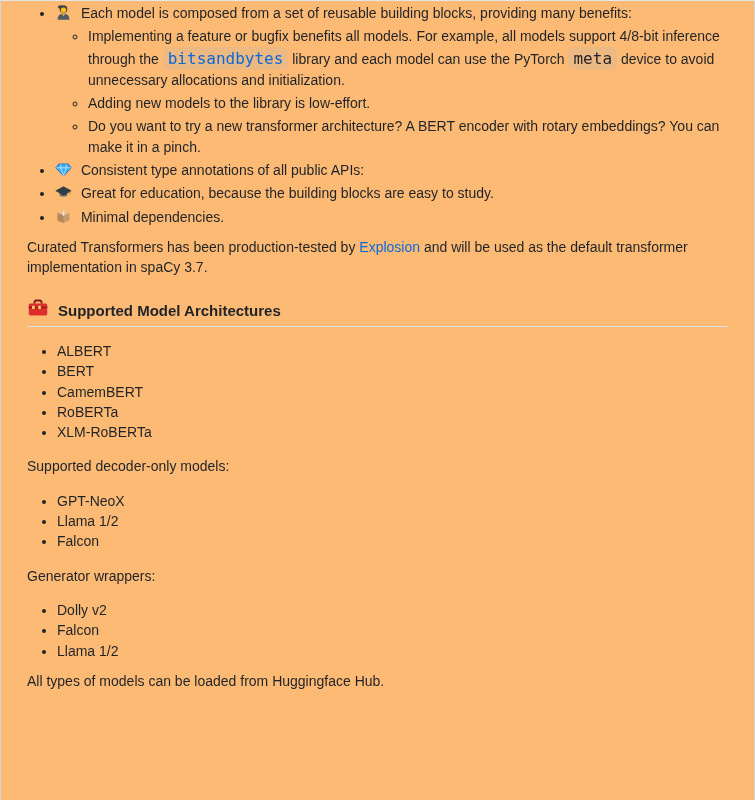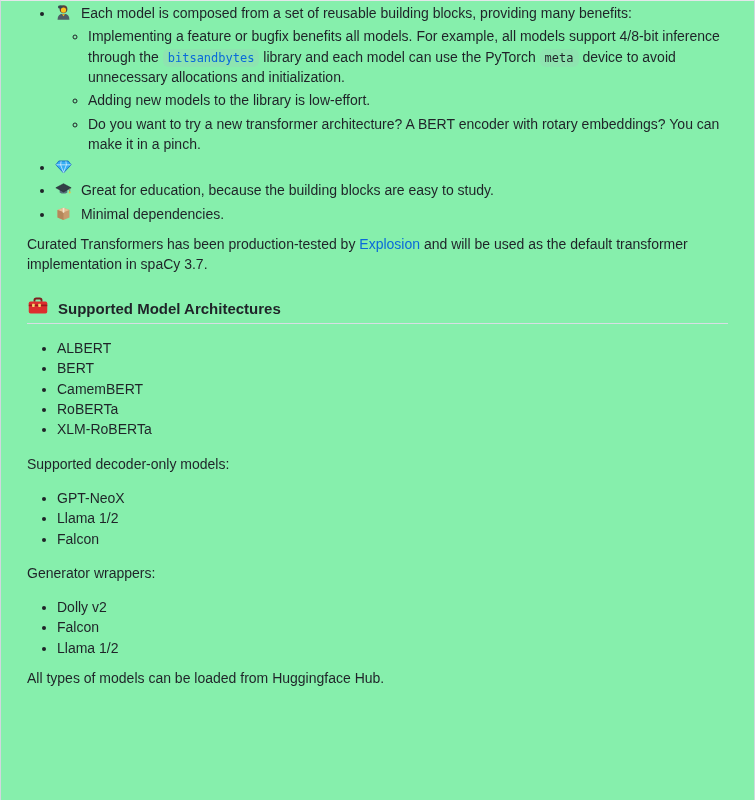--- a/index.html
+++ b/index.html
@@ -1,20 +1,20 @@
 <!DOCTYPE html>
 <html><head>
 <meta charset="utf-8">
 <style>
   * { margin: 0; padding: 0; box-sizing: border-box; }
   html, body { background: #ffffff; }
   .page {
     width: 755px;
     height: 800px;
-    background: #86efac;
+    background: #fdba74;
     border-left: 1px solid #d0d7de;
     border-right: 1px solid #d0d7de;
     border-top: 1px solid #e4e7ea;
     overflow: hidden;
     font-family: "Liberation Sans", sans-serif;
     font-size: 14px;
     line-height: 1.45;
     color: #1f2328;
   }
   .content { padding: 2px 26px 0 26px; }
@@ -37,21 +37,21 @@
   }
 
   ul.models-list { list-style: disc; margin: 0 0 14px 0; padding-left: 30px; }
   ul.models-list > li + li { margin-top: 0; }
   ul.models-list.last { margin-bottom: 10px; }
 
   a { color: #0969da; text-decoration: none; cursor: pointer; }
 
   code.inline-code, a.code-link {
     font-family: "DejaVu Sans Mono", monospace;
-    font-size: 12px;
+    font-size: 16px;
     background: rgba(175, 184, 193, 0.2);
     padding: 2px 5px;
     border-radius: 6px;
     white-space: nowrap;
   }
   a.code-link { color: #0969da; }
 
   .emoji { display: inline-block; width: 17px; height: 17px; vertical-align: -3px; margin-right: 5px; }
   h2 .emoji { width: 22px; height: 22px; vertical-align: -3px; margin-right: 9px; }
 </style>
@@ -88,20 +88,21 @@
       </li>
 
       <li>
         <span class="emoji">
           <svg viewBox="0 0 20 20" width="17" height="17">
             <polygon points="4.5,3.5 15.5,3.5 19,8 10,17.5 1,8" fill="#35aef3" stroke="#1565c0" stroke-width="1"></polygon>
             <polyline points="1.5,8 18.5,8" stroke="rgba(255,255,255,0.8)" stroke-width="0.9" fill="none"></polyline>
             <polyline points="7.2,3.8 6.6,8 10,17 13.4,8 12.8,3.8" stroke="rgba(255,255,255,0.8)" stroke-width="0.9" fill="none"></polyline>
           </svg>
         </span>
+        <span>Consistent type annotations of all public APIs:</span>
       </li>
 
       <li>
         <span class="emoji">
           <svg viewBox="0 0 20 20" width="17" height="17">
             <path d="M5.5 10 v3.4 q4.5 2.9 9 0 V10" fill="#546e7a"></path>
             <polygon points="10,3.2 19,8 10,12.8 1,8" fill="#333f47" stroke="#222c32" stroke-width="0.7"></polygon>
             <line x1="17.3" y1="8.6" x2="17.3" y2="12.6" stroke="#8d6e63" stroke-width="0.9"></line>
             <circle cx="17.3" cy="13.4" r="1.1" fill="#fbc02d"></circle>
           </svg>

